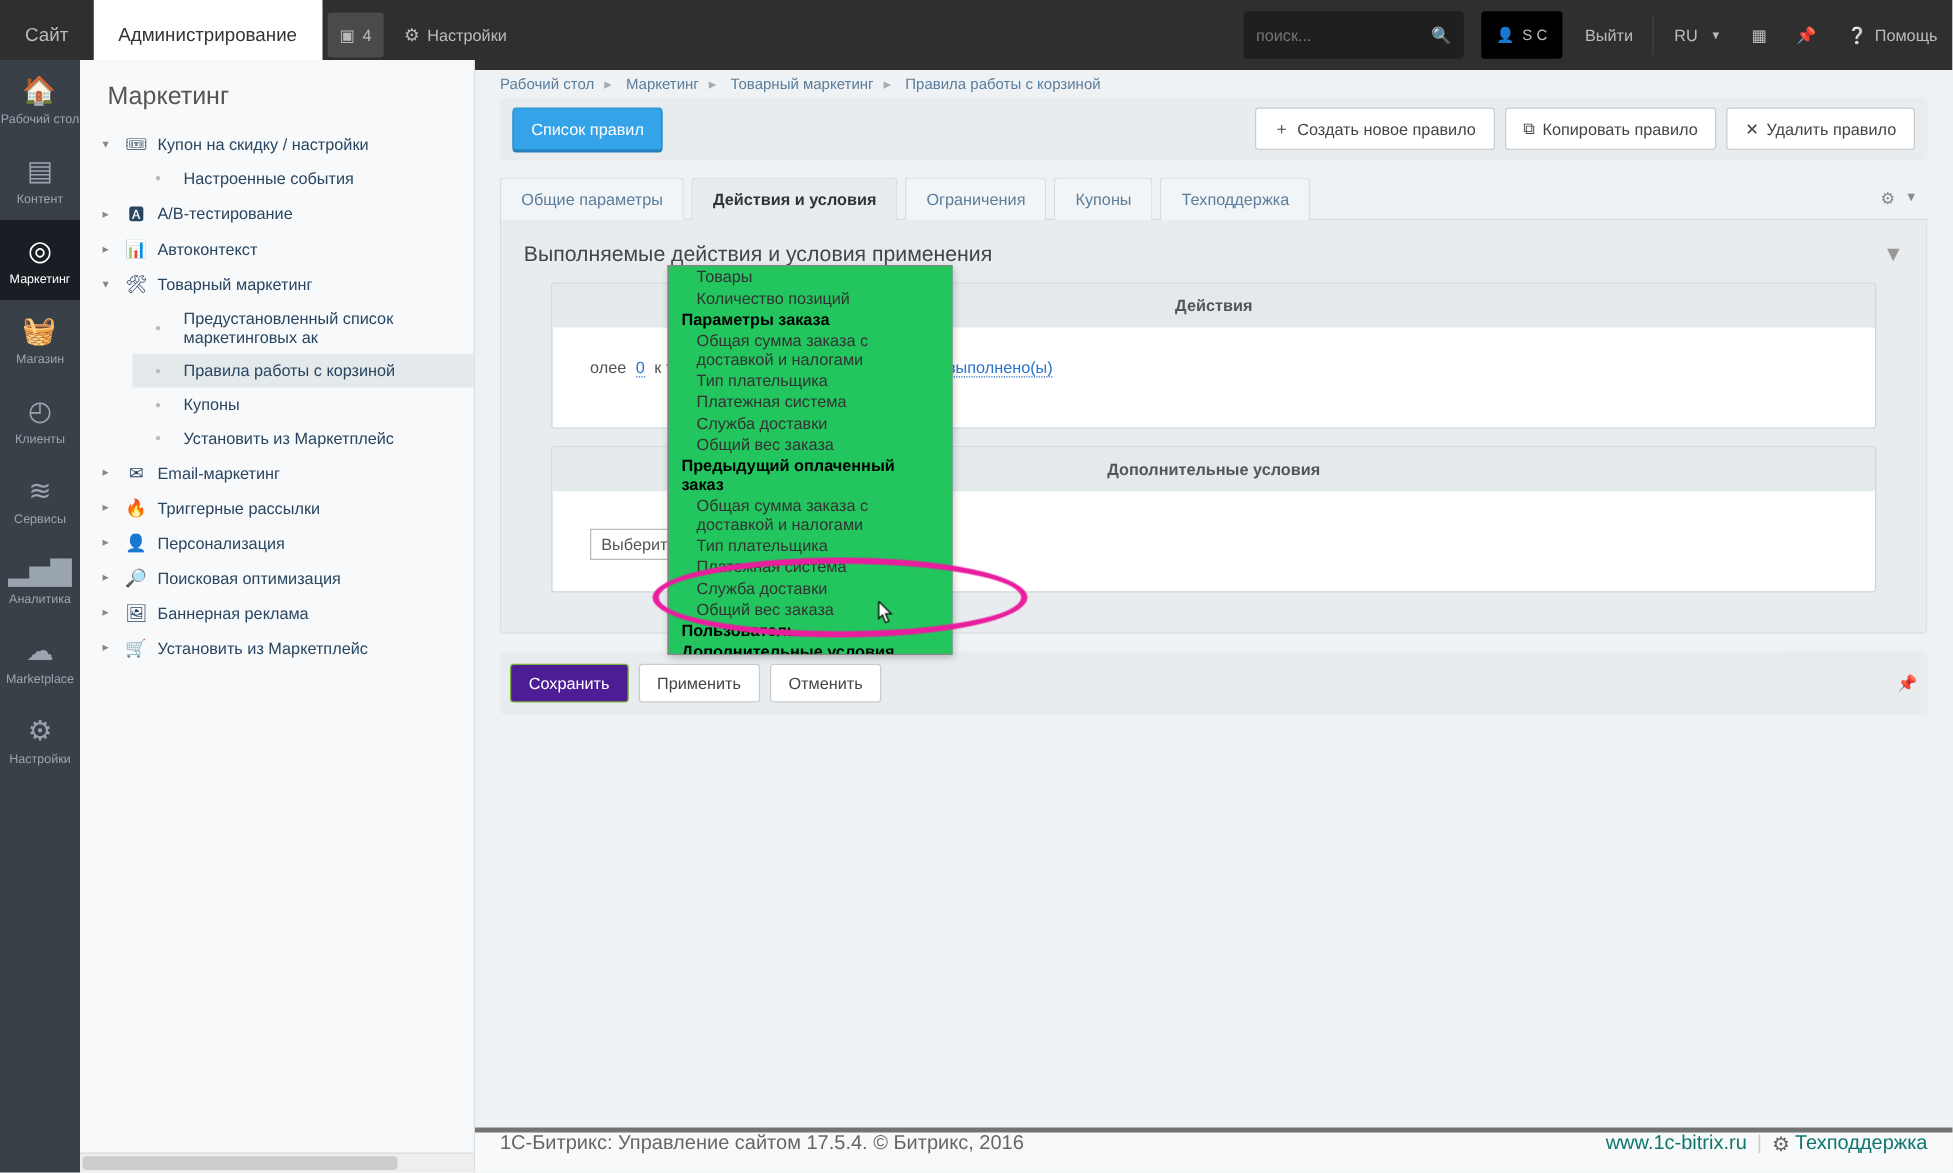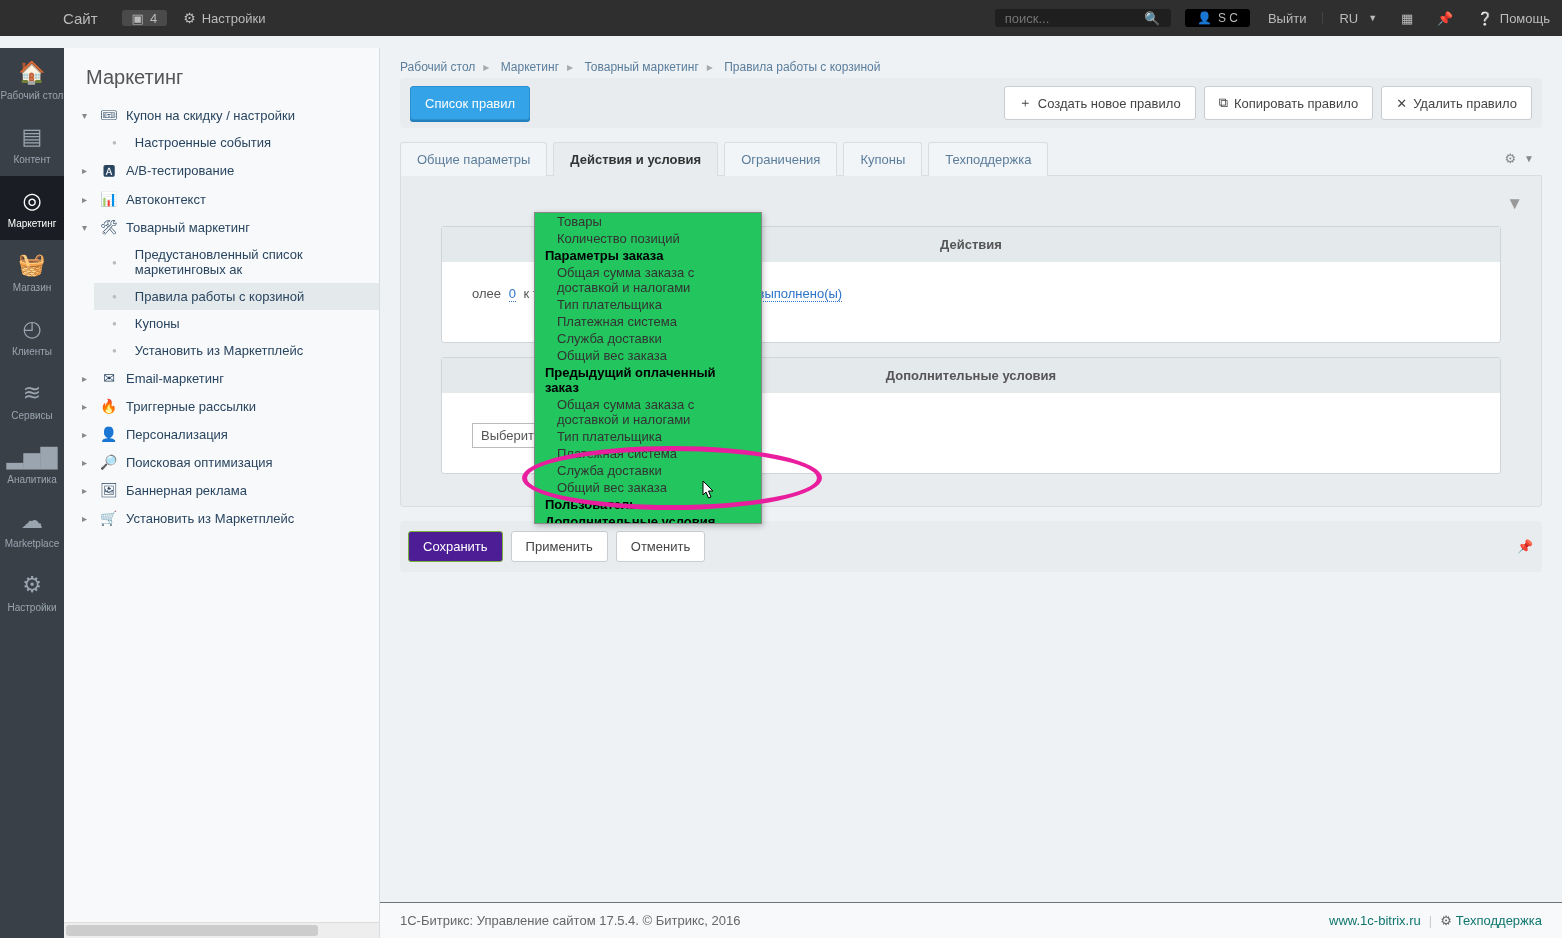--- a/index.html
+++ b/index.html
@@ -1,19 +1,19 @@
 <!DOCTYPE html>
 <html><head>
 <meta charset="utf-8">
 <style>
 * { margin: 0; padding: 0; box-sizing: border-box; }
 body { font-family: -apple-system, BlinkMacSystemFont, "Segoe UI", Arial, sans-serif; font-size: 13px; background: #eef2f4; color: #333; overflow: hidden; }
 
 
-.top-bar { height: 36px; background: #2f2f2f; display: flex; align-items: stretch; color: #bbb; padding-left: 43px; }
+.top-bar { height: 56px; background: #2f2f2f; display: flex; align-items: stretch; color: #bbb; }
 .top-tabs { display: flex; }
 .top-tab { padding: 0 20px; display: flex; align-items: center; cursor: pointer; font-size: 15px; }
 .top-tab.active { background: #fff; color: #333; }
 .top-spacer { flex: 1; }
 .top-item { display: flex; align-items: center; padding: 0 12px; cursor: pointer; gap: 6px; }
 .top-item.notif { background: #4a4a4a; border-radius: 3px; margin: 10px 4px; padding: 0 10px; }
 .top-item.gear::before { content: "⚙"; font-size: 14px; }
 .top-search { display: flex; align-items: center; background: #1f1f1f; border-radius: 3px; margin: 9px 8px; }
 .top-search input { background: transparent; border: none; outline: none; color: #fca5a5; padding: 6px 10px; width: 140px; font-size: 13px; }
 .top-search-btn { padding: 0 10px; cursor: pointer; color: #888; }
@@ -26,21 +26,21 @@
 .rail-item.active { background: #1a1e24; color: #fff; }
 .rail-icon { font-size: 22px; }
 
 
 .left-panel { position: absolute; left: 64px; top: 48px; bottom: 0; width: 316px; background: #f7f9fa; border-right: 1px solid #d9dde0; overflow: hidden; display: flex; flex-direction: column; }
 .panel-title { padding: 18px 22px 12px; font-size: 20px; color: #555; }
 .panel-body { flex: 1; overflow-y: auto; overflow-x: hidden; }
 .tree-item { display: flex; align-items: center; gap: 8px; padding: 6px 8px 6px 18px; cursor: pointer; color: #2a4560; font-size: 13px; }
 .tree-arrow { width: 10px; color: #888; font-size: 10px; }
 .tree-icon { width: 18px; text-align: center; font-size: 14px; }
-.tree-sub { padding-left: 30px; }
+.tree-sub { padding-left: 42px; }
 .tree-sub .tree-item { padding-left: 18px; }
 .tree-sub .tree-item::before { content: "●"; color: #bbb; font-size: 8px; margin-right: 10px; }
 .tree-sub .tree-item.active { background: #e4e9ec; font-weight: 500; }
 .hscroll { height: 16px; background: #eee; border-top: 1px solid #ddd; display: flex; }
 .hscroll-thumb { width: 80%; background: #ccc; margin: 2px; border-radius: 3px; }
 
 
 .main { position: absolute; left: 380px; top: 48px; right: 0; bottom: 0; overflow: auto; padding: 0 0 40px; }
 .breadcrumb { padding: 12px 20px 4px; font-size: 12px; color: #5b7d9c; }
 .breadcrumb a { color: #5b7d9c; text-decoration: none; }
@@ -80,29 +80,30 @@
 .dd-item.group { font-weight: 700; color: #000; }
 .dd-item.highlight { background: #1e76ff; color: #fff; }
 
 .highlight-oval { position: absolute; border: 5px solid #e91e9e; border-radius: 50%; width: 300px; height: 64px; left: 80px; top: 219px; z-index: 60; pointer-events: none; }
 .cursor-arrow { position: absolute; z-index: 70; font-size: 16px; color: #000; left: 260px; top: 254px; pointer-events: none; }
 .cursor-arrow svg { width: 14px; height: 18px; }
 
 .form-buttons { margin: 14px 20px 0; padding: 10px 8px; background: #e8ecef; border-radius: 4px; display: flex; gap: 8px; align-items: center; }
 .pin { margin-left: auto; color: #888; cursor: pointer; }
 
-.footer { position: absolute; left: 380px; right: 0; bottom: 0; height: 36px; background: #f7f9fa; border-top: 1px solid #737373; display: flex; align-items: center; padding: 0 20px; font-size: 13px; color: #666; }
+.footer { position: absolute; left: 380px; right: 0; bottom: 0; height: 36px; background: #f7f9fa; border-top: 4px solid #737373; display: flex; align-items: flex-start; padding: 0 20px; font-size: 16px; color: #666; }
 .footer a { color: #0f766e; text-decoration: none; }
 </style>
 </head>
 <body>
 
 <div class="top-bar">
   <div class="top-tabs">
     <div class="top-tab">Сайт</div>
+    <div class="top-tab active">Администрирование</div>
   </div>
   <div class="top-item notif">
     <span>▣</span>
     <span>4</span>
   </div>
   <div class="top-item gear">
     <span>Настройки</span>
   </div>
   <div class="top-spacer"></div>
   <div class="top-search">
@@ -276,20 +277,21 @@
     <div class="tab">Купоны</div>
     <div class="tab">Техподдержка</div>
     <div class="tab-icons">
       <span>⚙</span>
       <span style="font-size:10px">▼</span>
     </div>
   </div>
 
   <div class="form-area">
     <div class="section-title">
+      <span>Выполняемые действия и условия применения</span>
       <span class="collapse">▼</span>
     </div>
 
     <div class="block">
       <div class="block-header">Действия</div>
       <div class="block-body">
         <span>олее</span>
         <span class="inline-link">0</span>
         <span>к товарам, для которых</span>
         <span class="inline-link">все условия</span>

